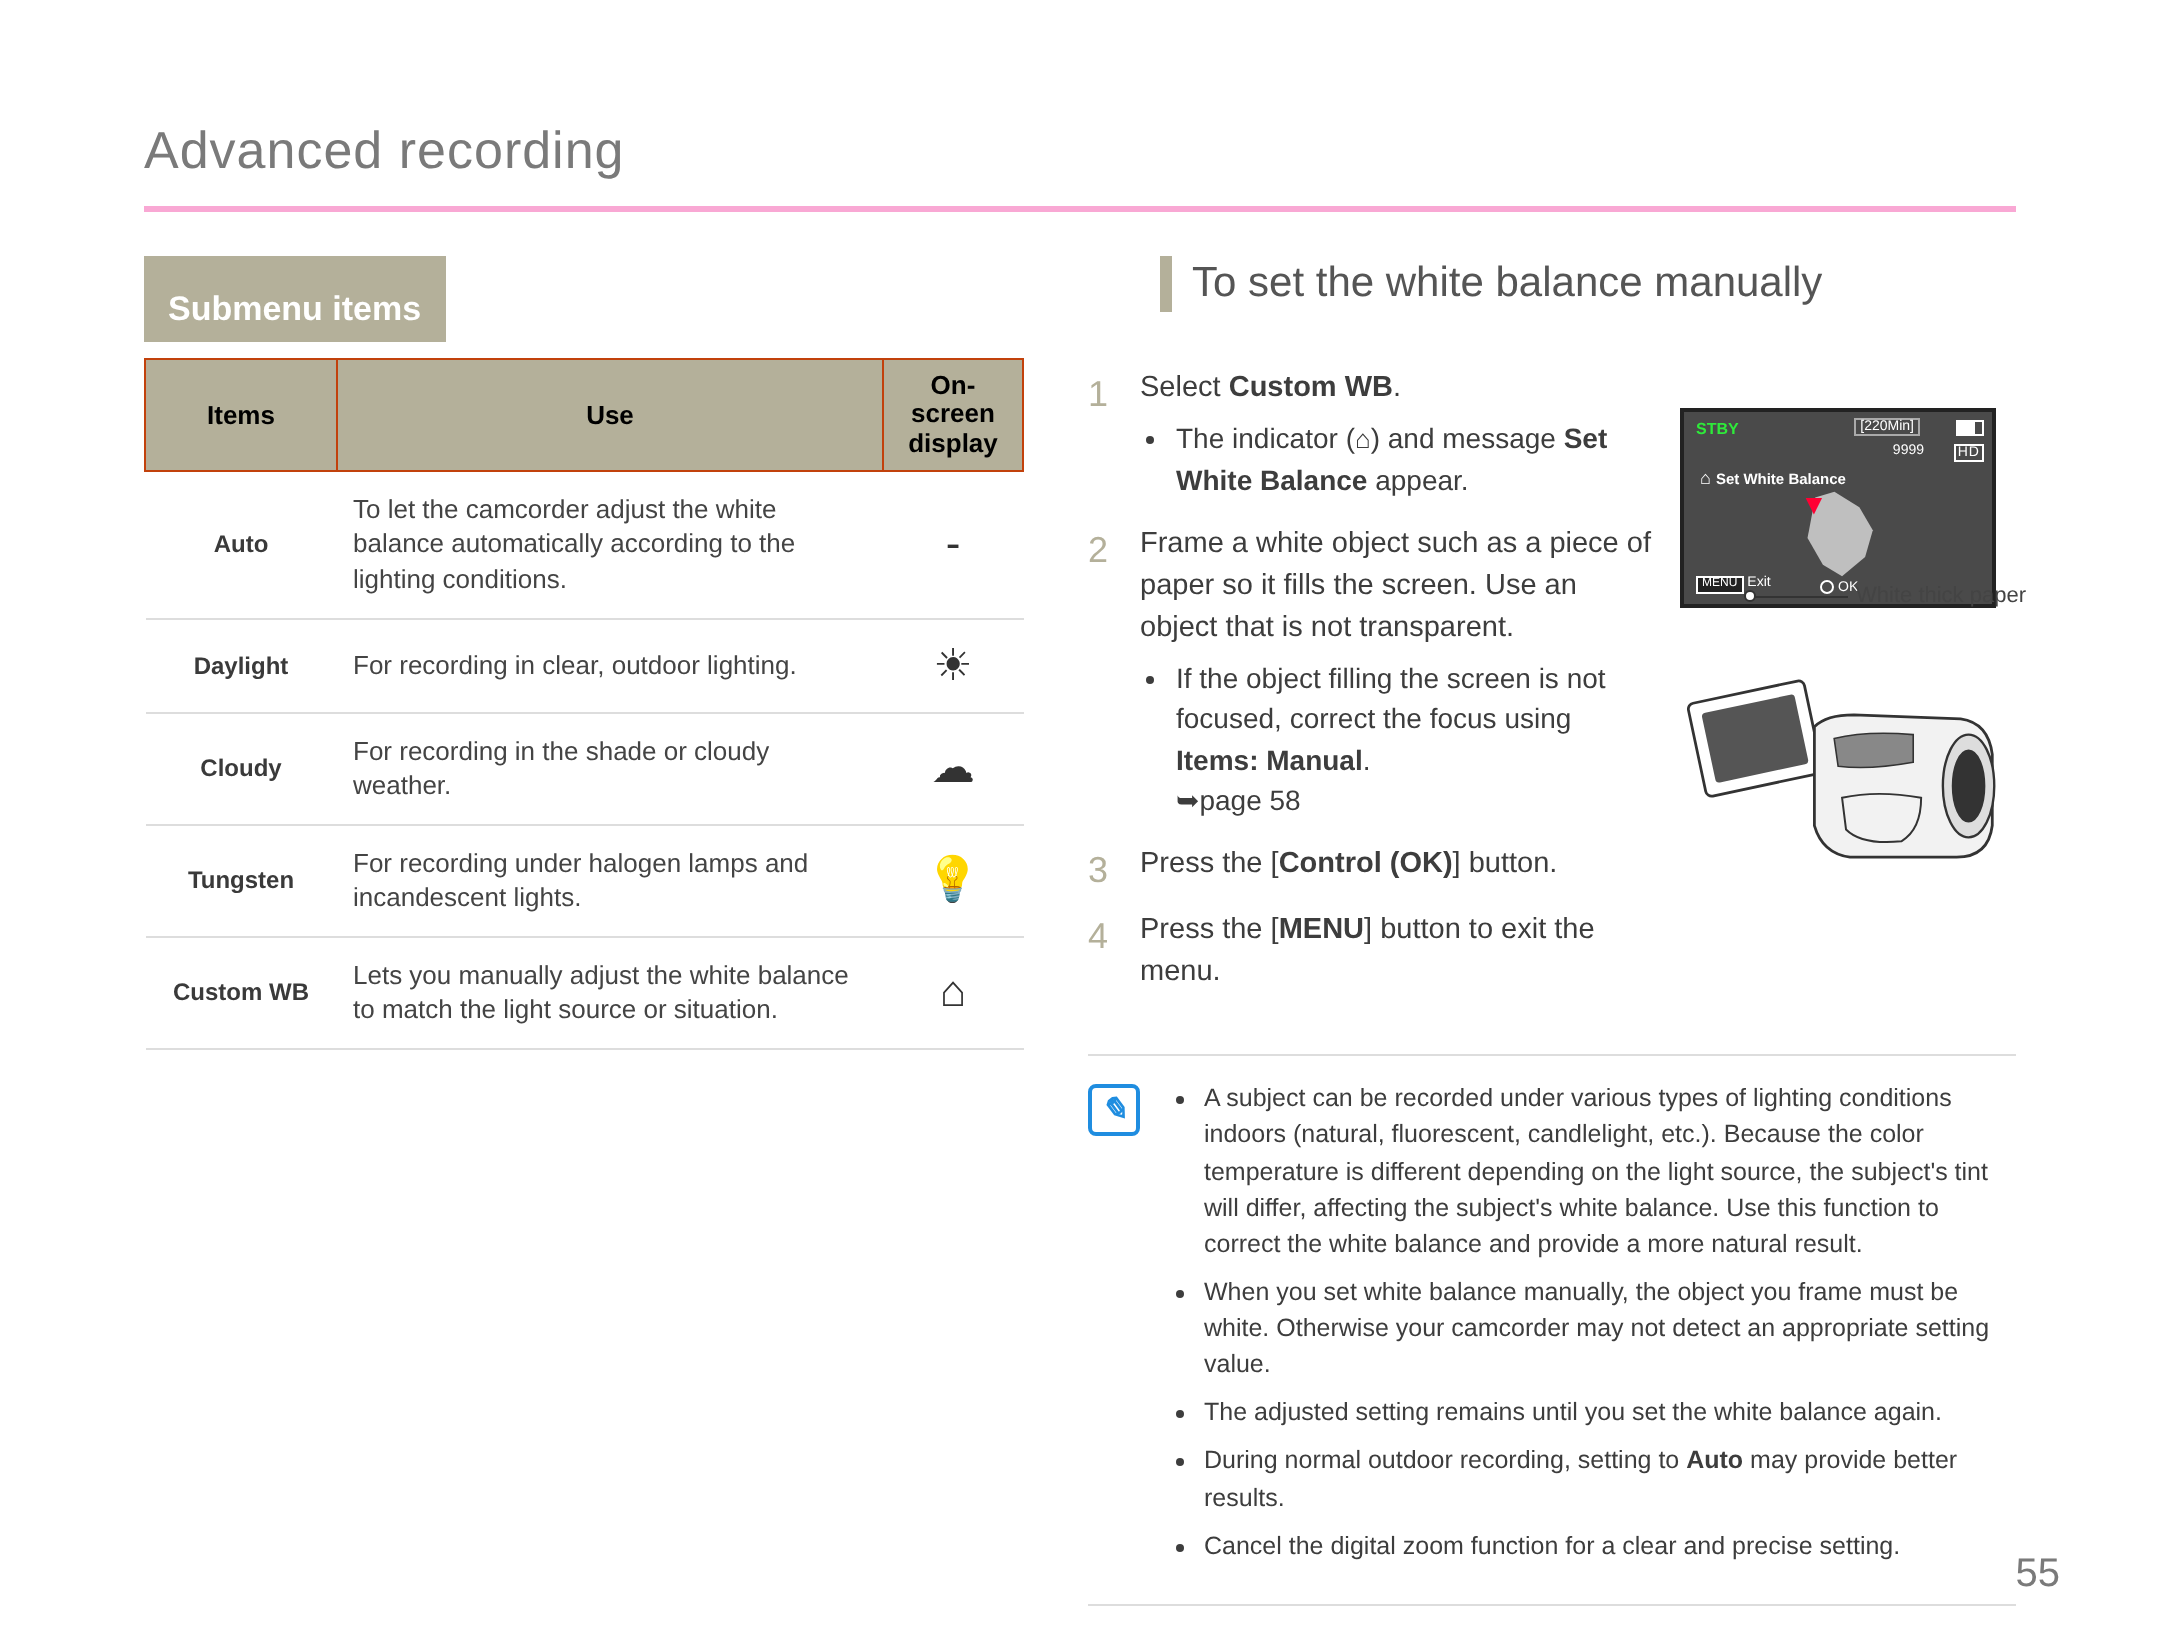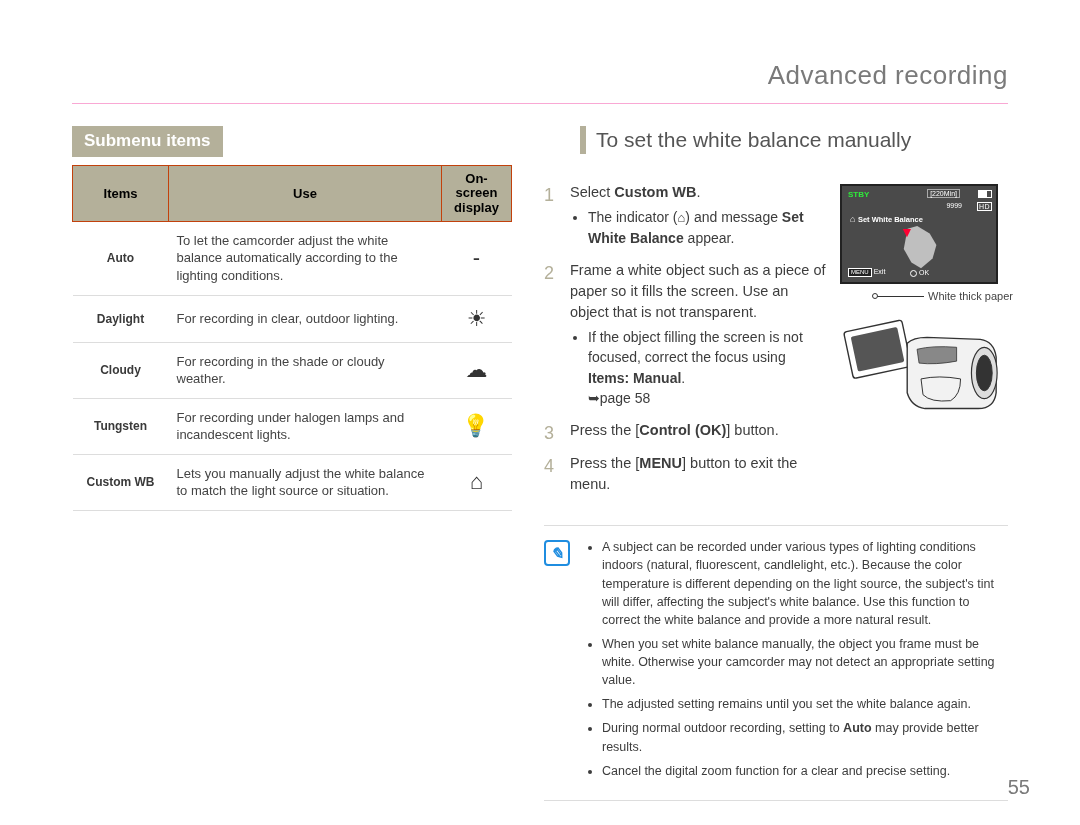--- a/index.html
+++ b/index.html
@@ -10,44 +10,43 @@
     background: #fff;
     width: 1080px;
     height: 825px;
     overflow: hidden;
     position: relative;
   }
   .page {
     padding: 60px 72px 40px 72px;
   }
   .page-header {
-    text-align: right;
     font-size: 26px;
     font-weight: 300;
     color: #7a7a7a;
-    border-bottom: 1px solid #f9a8d4;
+    border-bottom: 3px solid #f9a8d4;
     padding-bottom: 12px;
     margin-bottom: 22px;
     letter-spacing: 0.5px;
   }
   .cols {
     display: flex;
     gap: 32px;
   }
   .col { flex: 1; }
   .col-left { flex: 0 0 440px; }
   .col-right { flex: 1; }
 
   .submenu-tab {
     display: inline-block;
     background: #b4b09a;
     color: #fff;
     font-size: 17px;
     font-weight: 600;
-    padding: 5px 12px 6px 12px;
+    padding: 17px 12px 6px 12px;
     margin-bottom: 8px;
   }
 
   table.submenu {
     width: 100%;
     border-collapse: collapse;
     font-size: 13px;
   }
   table.submenu th {
     background: #b4b09a;
@@ -137,21 +136,21 @@
   
   .lcd {
     width: 158px;
     height: 100px;
     background: #4a4a4a;
     border: 2px solid #222;
     position: relative;
     font-size: 8px;
     color: #fff;
     flex-shrink: 0;
-    margin-top: 2px;
+    margin-top: 20px;
     overflow: hidden;
   }
   .lcd .stby { position:absolute; top:4px; left:6px; color:#2eea3a; font-weight:700; font-size:8px; }
   .lcd .min  { position:absolute; top:3px; right:36px; border:1px solid #aaa; padding:0 2px; font-size:7px; }
   .lcd .bat  { position:absolute; top:4px; right:4px; width:14px; height:8px; border:1px solid #fff; background:linear-gradient(to right,#fff 70%, transparent 70%); }
   .lcd .cnt  { position:absolute; top:16px; right:34px; font-size:7px; }
   .lcd .hd   { position:absolute; top:16px; right:4px; font-size:7px; border:1px solid #fff; padding:0 1px; letter-spacing:0.5px;}
   .lcd .swb  { position:absolute; top:28px; left:8px; font-size:7.5px; font-weight:700; }
   .lcd .poly { position:absolute; top:38px; left:56px; width:48px; height:48px; }
   .lcd .poly svg { width:100%; height:100%; }

